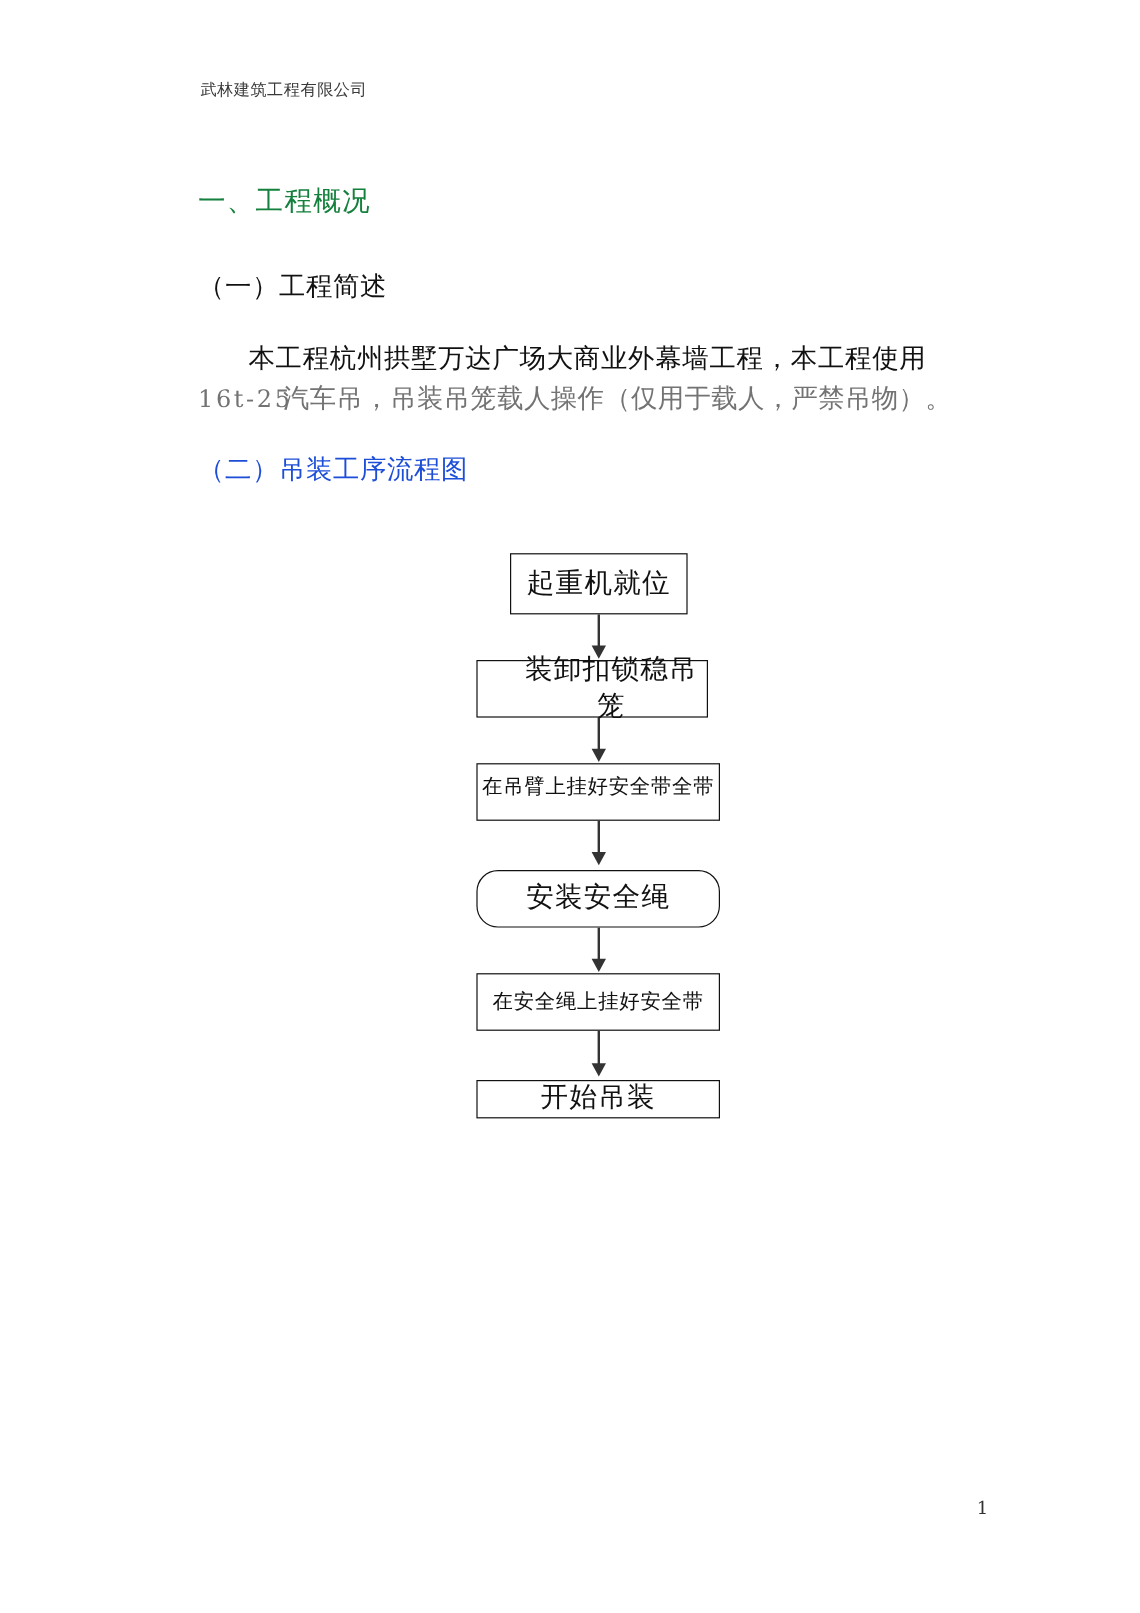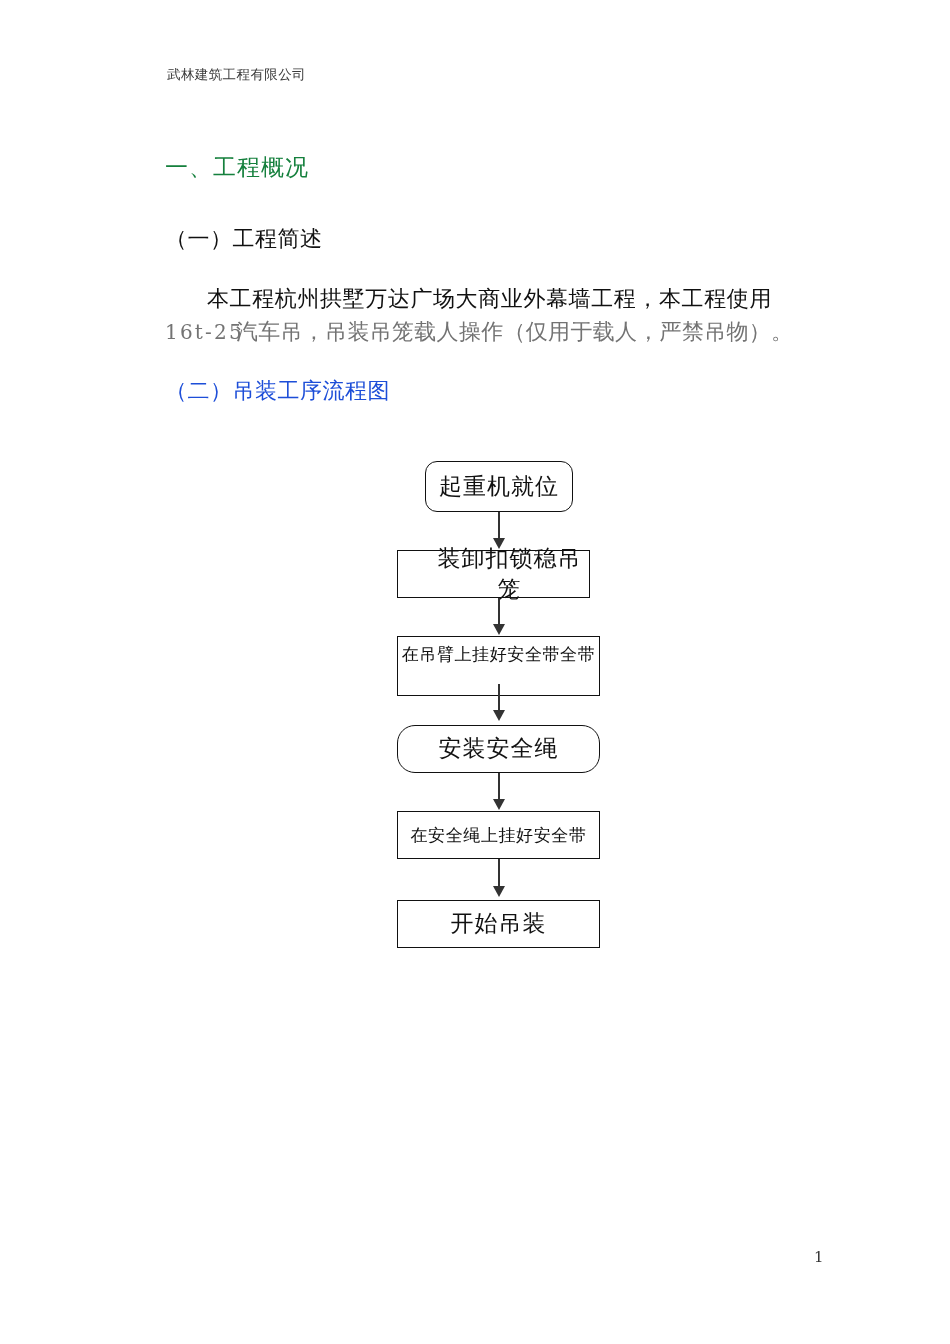--- a/index.html
+++ b/index.html
@@ -164,51 +164,51 @@
   <div class="h2-a">（一）工程简述</div>
 
   <div class="para-line1">本工程杭州拱墅万达广场大商业外幕墙工程，本工程使用</div>
 
   <div class="para-line2"><span class="mono-code">16t-25</span><span>汽车吊，吊装吊笼载人操作（仅用于载人，严禁吊物）。</span></div>
 
   <div class="h2-b">（二）吊装工序流程图</div>
 
   <div class="flowchart">
 
-    <div class="fc-box fc-big" style="left:401px; top:461px; width:148px; height:51px;border-radius:12px;">
+    <div class="fc-box fc-big" style="left:401px; top:461px; width:148px; height:51px;">
       <span class="fc-label">起重机就位</span>
     </div>
     <div class="fc-arrow" style="left:474px; top:512px; height:27px;"></div>
     <div class="fc-arrowhead" style="left:469px; top:538px;"></div>
 
     <div class="fc-box fc-big" style="left:373px; top:550px; width:193px; height:48px;padding-left:32px;">
       <span class="fc-label">装卸扣锁稳吊笼</span>
     </div>
     <div class="fc-arrow" style="left:474px; top:598px; height:27px;"></div>
     <div class="fc-arrowhead" style="left:469px; top:624px;"></div>
 
-    <div class="fc-box fc-small fc-overflow" style="left:373px; top:636px; width:203px; height:60px;font-family:Liberation Mono, monospace;">
+    <div class="fc-box fc-small fc-overflow" style="left:373px; top:636px; width:203px; height:48px;">
       <span class="fc-label">在吊臂上挂好安全带全带</span>
     </div>
     <div class="fc-arrow" style="left:474px; top:684px; height:27px;"></div>
     <div class="fc-arrowhead" style="left:469px; top:710px;"></div>
 
     <div class="fc-box fc-big" style="left:373px; top:725px; width:203px; height:48px;border-radius:18px;">
       <span class="fc-label">安装安全绳</span>
     </div>
     <div class="fc-arrow" style="left:474px; top:773px; height:27px;"></div>
     <div class="fc-arrowhead" style="left:469px; top:799px;"></div>
 
     <div class="fc-box fc-small" style="left:373px; top:811px; width:203px; height:48px;">
       <span class="fc-label">在安全绳上挂好安全带</span>
     </div>
     <div class="fc-arrow" style="left:474px; top:859px; height:28px;"></div>
     <div class="fc-arrowhead" style="left:469px; top:886px;"></div>
 
-    <div class="fc-box fc-big" style="left:373px; top:900px; width:203px; height:48px;">
+    <div class="fc-box fc-big" style="left:373px; top:900px; width:203px; height:32px;">
       <span class="fc-label">开始吊装</span>
     </div>
 
   </div>
 
   <div class="page-number">1</div>
 
 </div>
 
 </body></html>

